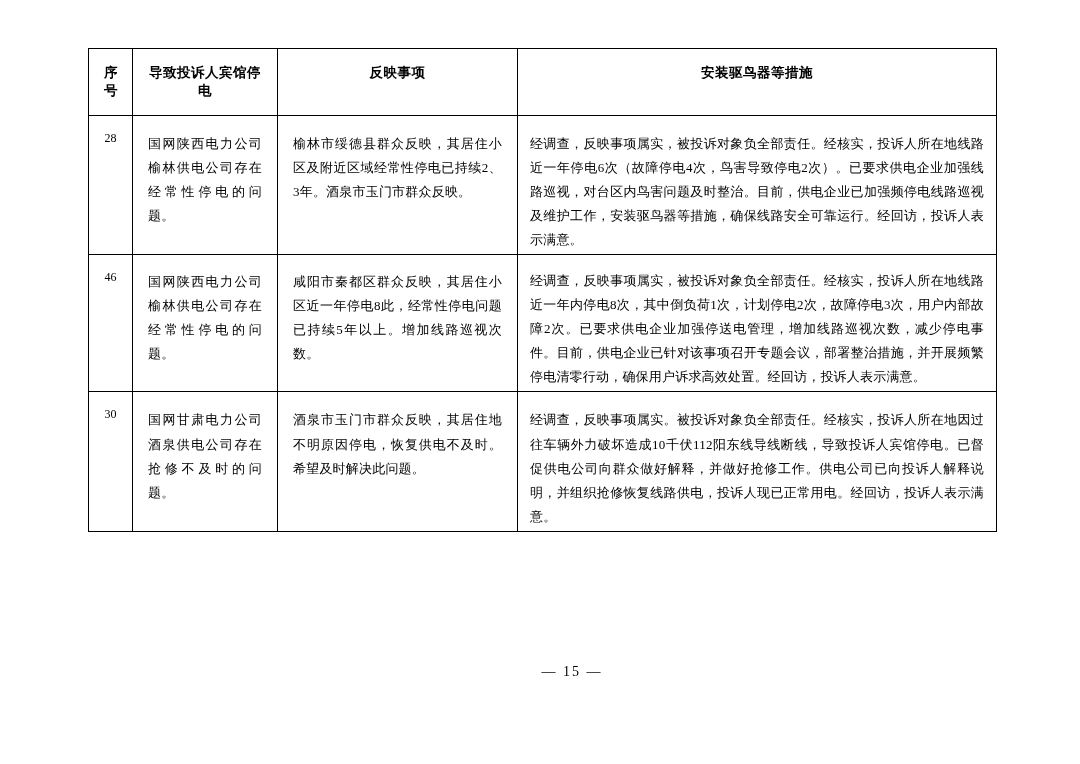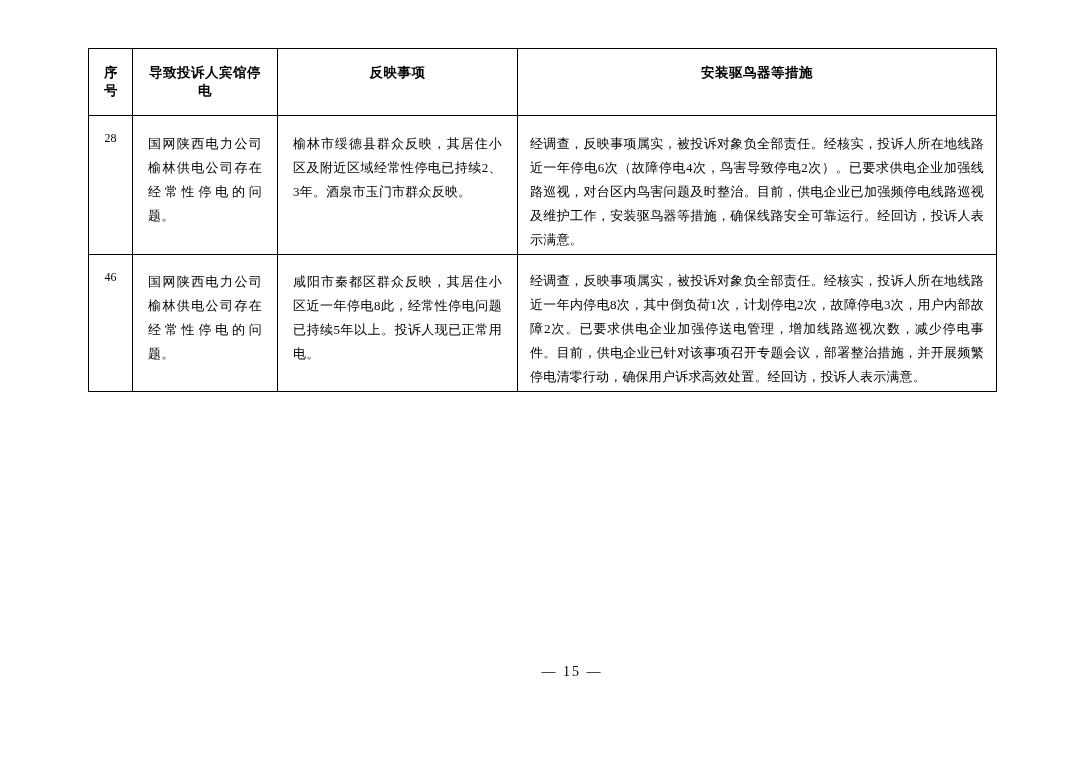--- a/index.html
+++ b/index.html
@@ -105,21 +105,27 @@
     <tbody>
       <tr class="row-28">
         <td class="idx">28</td>
         <td class="cell">国网陕西电力公司榆林供电公司存在经常性停电的问题。</td>
         <td class="cell">榆林市绥德县群众反映，其居住小区及附近区域经常性停电已持续2、3年。酒泉市玉门市群众反映。</td>
         <td class="cell result">经调查，反映事项属实，被投诉对象负全部责任。经核实，投诉人所在地线路近一年停电6次（故障停电4次，鸟害导致停电2次）。已要求供电企业加强线路巡视，对台区内鸟害问题及时整治。目前，供电企业已加强频停电线路巡视及维护工作，安装驱鸟器等措施，确保线路安全可靠运行。经回访，投诉人表示满意。</td>
       </tr>
       <tr class="row-29">
         <td class="idx">46</td>
         <td class="cell">国网陕西电力公司榆林供电公司存在经常性停电的问题。</td>
-        <td class="cell">咸阳市秦都区群众反映，其居住小区近一年停电8此，经常性停电问题已持续5年以上。投诉人现已正常用电。</td>
+        <td class="cell">咸阳市秦都区群众反映，其居住小区近一年停电8此，经常性停电问题已持续5年以上。增加线路巡视次数。</td>
         <td class="cell result">经调查，反映事项属实，被投诉对象负全部责任。经核实，投诉人所在地线路近一年内停电8次，其中倒负荷1次，计划停电2次，故障停电3次，用户内部故障2次。已要求供电企业加强停送电管理，增加线路巡视次数，减少停电事件。目前，供电企业已针对该事项召开专题会议，部署整治措施，并开展频繁停电清零行动，确保用户诉求高效处置。经回访，投诉人表示满意。</td>
+      </tr>
+      <tr class="row-30">
+        <td class="idx">30</td>
+        <td class="cell">国网甘肃电力公司酒泉供电公司存在抢修不及时的问题。</td>
+        <td class="cell">酒泉市玉门市群众反映，其居住地不明原因停电，恢复供电不及时。希望及时解决此问题。</td>
+        <td class="cell result">经调查，反映事项属实。被投诉对象负全部责任。经核实，投诉人所在地因过往车辆外力破坏造成10千伏112阳东线导线断线，导致投诉人宾馆停电。已督促供电公司向群众做好解释，并做好抢修工作。供电公司已向投诉人解释说明，并组织抢修恢复线路供电，投诉人现已正常用电。经回访，投诉人表示满意。</td>
       </tr>
     </tbody>
   </table>
 
   <div class="page-number">— 15 —</div>
 
 </div>
 
 </body></html>

